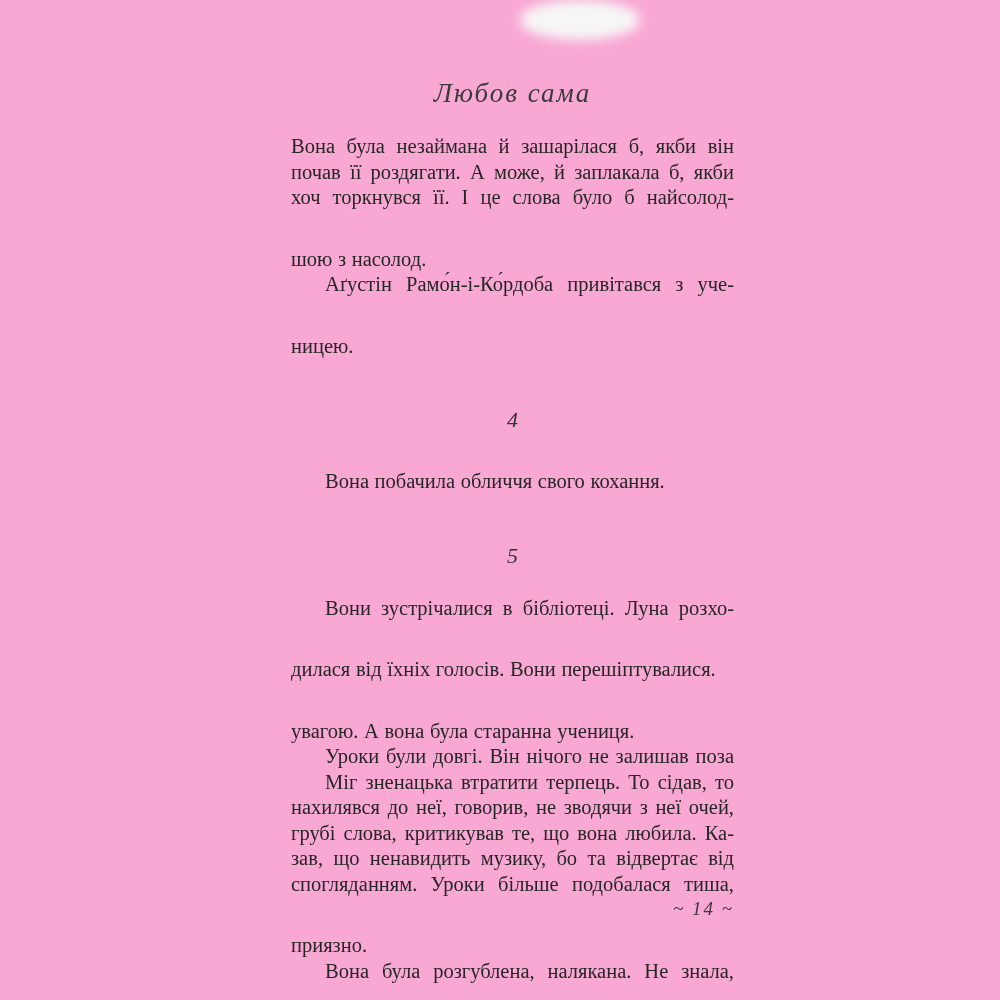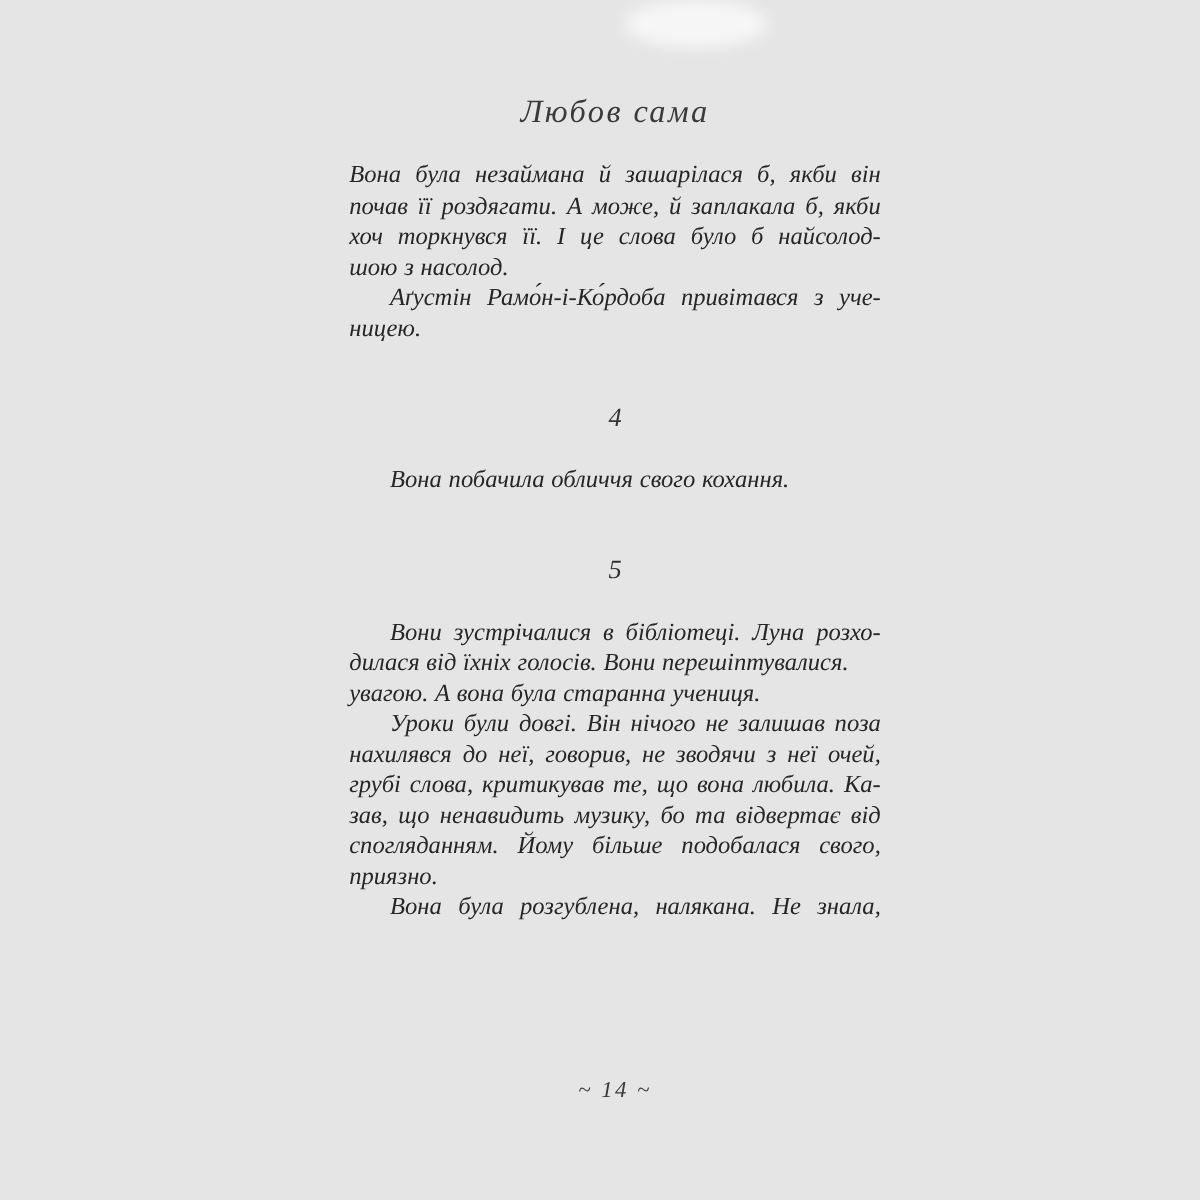--- a/index.html
+++ b/index.html
@@ -4,21 +4,21 @@
 <style>
   html, body {
     margin: 0;
     padding: 0;
     background: #ffffff;
   }
   .scan-page {
     position: relative;
     width: 1000px;
     height: 1000px;
-    background: #e5e5e5;
+    background: #f9a8d4;
     overflow: hidden;
     font-family: "Liberation Serif", "DejaVu Serif", serif;
     color: #262626;
   }
   .running-head {
     position: absolute;
     top: 78px;
     left: 291px;
     width: 443px;
     text-align: center;
@@ -27,49 +27,50 @@
     letter-spacing: 2px;
     color: #3a3a3a;
   }
   .text-block {
     position: absolute;
     top: 134px;
     left: 291px;
     width: 443px;
     font-size: 20.5px;
   }
-  .para { margin: 0; font-style: italic; }
+  .para { margin: 0; }
   .line {
     line-height: 25.5px;
     white-space: normal;
     word-spacing: 0.5px;
   }
   .line.j {
     text-align: justify;
     text-align-last: justify;
   }
   .line.last {
     text-align: left;
     text-align-last: left;
+    margin-top: 36px;
   }
   .line.indent { text-indent: 34px; }
   .section-number {
     text-align: center;
     font-style: italic;
     font-size: 22px;
     line-height: 26px;
     color: #333333;
     margin: 48px 0 27px 0;
   }
   .folio {
     position: absolute;
     top: 898px;
     left: 291px;
     width: 443px;
-    text-align: center;
+    text-align: right;
     font-style: italic;
     font-size: 19px;
     letter-spacing: 2px;
     color: #3a3a3a;
   }
   
   .scan-smudge {
     position: absolute;
     top: 0;
     left: 520px;
@@ -104,24 +105,25 @@
       <div class="section-number">5</div>
       <div class="para">
         <div class="line j indent">Вони зустрічалися в бібліотеці. Луна розхо-</div>
         <div class="line last">дилася від їхніх голосів. Вони перешіптувалися.</div>
       </div>
       <div class="para">
         <div class="line last">увагою. А вона була старанна учениця.</div>
         <div class="line j indent">Уроки були довгі. Він нічого не залишав поза</div>
       </div>
       <div class="para">
+        <div class="line j indent">Міг зненацька втратити терпець. То сідав, то</div>
         <div class="line j">нахилявся до неї, говорив, не зводячи з неї очей,</div>
         <div class="line j">грубі слова, критикував те, що вона любила. Ка-</div>
         <div class="line j">зав, що ненавидить музику, бо та відвертає від</div>
-        <div class="line j">спогляданням. Йому більше подобалася свого,</div>
+        <div class="line j">спогляданням. Уроки більше подобалася тиша,</div>
         <div class="line last">приязно.</div>
       </div>
       <div class="para">
         <div class="line j indent">Вона була розгублена, налякана. Не знала,</div>
       </div>
     </div>
   <div class="folio">~ 14 ~</div>
 </div>
 
 </body></html>

